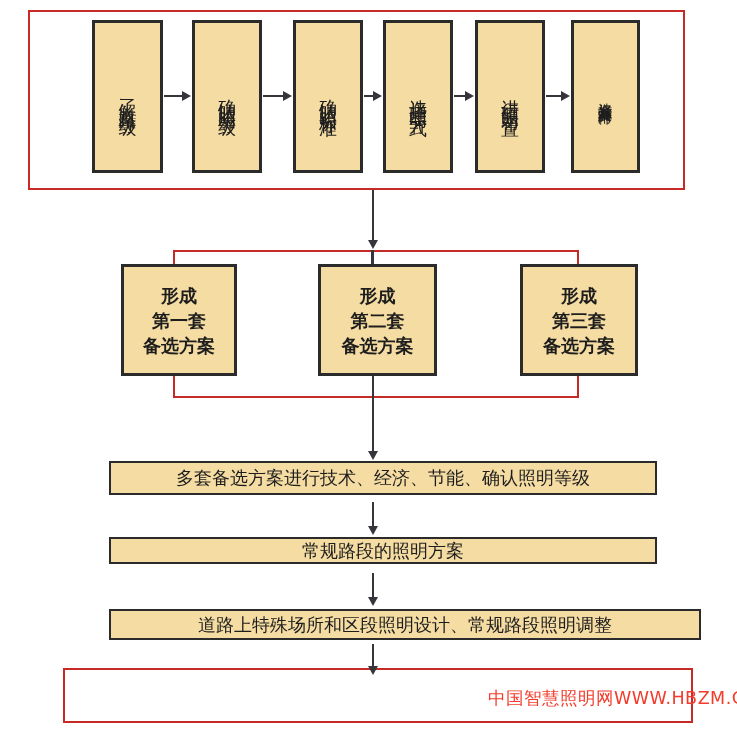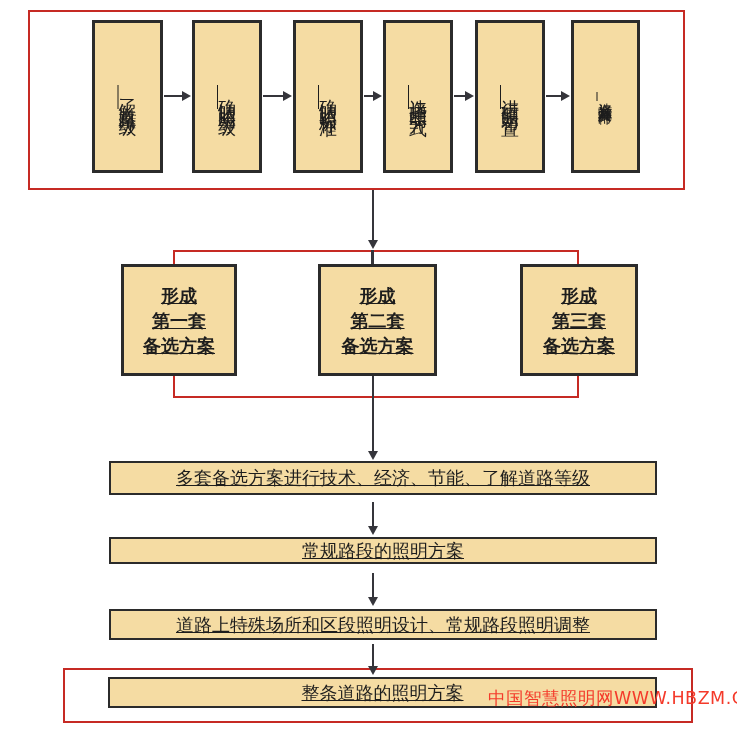--- a/index.html
+++ b/index.html
@@ -25,21 +25,20 @@
   .box {
     position: absolute;
     background: #f5dca3;
     border: 3px solid #2b2b2b;
     box-sizing: border-box;
     z-index: 2;
     display: flex;
     align-items: center;
     justify-content: center;
     color: #1d1d1d;
-    text-decoration: underline;
   }
 
   
   .vbox {
     writing-mode: vertical-rl;
     text-orientation: upright;
     font-size: 18px;
     letter-spacing: 4px;
     line-height: 1;
   }
@@ -183,45 +182,42 @@
     <span>第三套</span>
     <span>备选方案</span>
   </div>
 
   <div class="v-arrow" style="left:367px; top:376px; height:84px;">
     <div class="line"></div>
     <div class="head"></div>
   </div>
 
   <div class="box wbox" style="left:109px; top:461px; width:548px; height:34px;">
-    <span>多套备选方案进行技术、经济、节能、了解道路等级</span>
+    <span>多套备选方案进行技术、经济、节能、确认照明等级</span>
   </div>
 
   <div class="v-arrow" style="left:367px; top:502px; height:33px;">
     <div class="line"></div>
     <div class="head"></div>
   </div>
 
   <div class="box wbox" style="left:109px; top:537px; width:548px; height:27px;">
     <span>常规路段的照明方案</span>
   </div>
 
   <div class="v-arrow" style="left:367px; top:573px; height:33px;">
     <div class="line"></div>
     <div class="head"></div>
   </div>
 
-  <div class="box wbox" style="left:109px; top:609px; width:548px; height:31px;">
+  <div class="box wbox" style="left:109px; top:609px; width:592px; height:31px;">
     <span>道路上特殊场所和区段照明设计、常规路段照明调整</span>
   </div>
 
   <div class="v-arrow" style="left:367px; top:644px; height:31px;">
     <div class="line"></div>
     <div class="head"></div>
   </div>
 
-  <div class="box wbox" style="left:108px; top:677px; width:549px; height:31px;">
-    <span>整条道路的照明方案</span>
-  </div>
 
   <div class="watermark">中国智慧照明网WWW.HBZM.CN</div>
 
 </div>
 
 </body></html>

